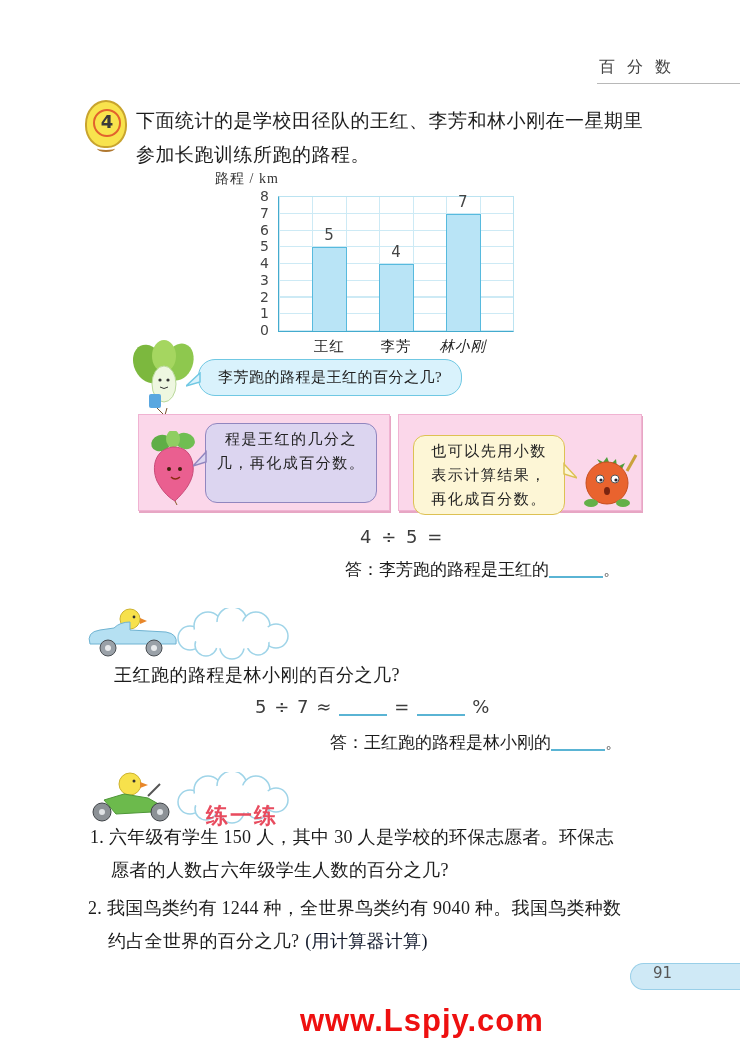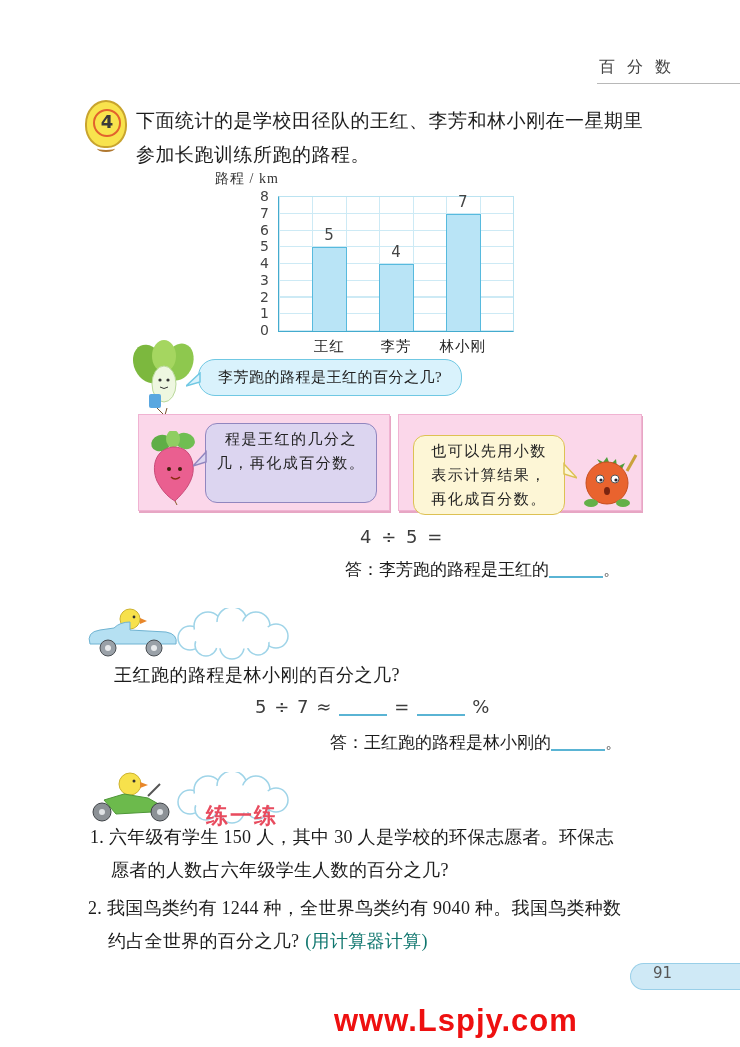--- a/index.html
+++ b/index.html
@@ -62,27 +62,27 @@
   .cloud-label{width:132px;text-align:center;font-size:22px;font-weight:bold;letter-spacing:2px;}
   #try-label{left:168px;top:617px;color:#4a5a9c;}
   #practice-label{left:176px;top:781px;color:#e84b5e;margin-top:20px;}
 
   .try-q{left:114px;top:663px;font-size:18px;letter-spacing:0.5px;white-space:nowrap;}
   .eq2{left:255px;top:696px;font-size:18px;letter-spacing:1px;white-space:nowrap;}
   .eq2 .gap{margin:0 7px;}
   .ans2{left:330px;top:731px;font-size:17px;white-space:nowrap;}
 
   .prac-line{font-size:18px;letter-spacing:0.3px;white-space:nowrap;}
-  .note{color:#0f766e;margin-left:6px;}
+  .note{color:#0f172a;margin-left:6px;}
 
   
   .page-badge{left:630px;top:963px;width:110px;height:27px;background:#cfe9f6;border:1px solid #99cfe8;border-right:none;
     border-radius:14px 0 0 14px;box-sizing:border-box;line-height:25px;padding-left:22px;
     font:15px "DejaVu Sans",sans-serif;color:#555;}
-  .watermark{left:300px;top:1003px;font:bold 31px "Liberation Sans","DejaVu Sans",sans-serif;color:#ee1010;letter-spacing:1px;margin-left:34px;}
+  .watermark{left:300px;top:1003px;font:bold 31px "Liberation Sans","DejaVu Sans",sans-serif;color:#ee1010;letter-spacing:1px;}
 </style>
 </head>
 <body>
 
 <div id="page">
 
   <div class="abs header-title">百 分 数</div>
   <div class="abs header-rule"></div>
 
   <div class="abs badge">
@@ -106,21 +106,21 @@
     </div>
   <div class="abs" id="chart-plot">
       <div class="bar" style="left: 33.4286px; width: 34.4286px; height: 83.75px; background: rgb(185, 228, 246); border-color: rgb(87, 186, 222);"></div>
       <div class="bar-value" style="left: 23.4286px; width: 53.4286px; bottom: 86.75px;">5</div>
       <div class="bar-cat" style="left: 8.42857px; width: 83.4286px; top: 140px;">王红</div>
       <div class="bar" style="left: 100.286px; width: 34.4286px; height: 67px; background: rgb(185, 228, 246); border-color: rgb(87, 186, 222);"></div>
       <div class="bar-value" style="left: 90.2857px; width: 53.4286px; bottom: 70px;">4</div>
       <div class="bar-cat" style="left: 75.2857px; width: 83.4286px; top: 140px;">李芳</div>
       <div class="bar" style="left: 167.143px; width: 34.4286px; height: 117.25px; background: rgb(185, 228, 246); border-color: rgb(87, 186, 222);"></div>
       <div class="bar-value" style="left: 157.143px; width: 53.4286px; bottom: 120.25px;">7</div>
-      <div class="bar-cat" style="left: 142.143px; width: 83.4286px; top: 140px;">林小刚</div>
+      <div class="bar-cat" style="left: 142.143px; width: 83.4286px; top: 140px; font-style: italic;">林小刚</div>
     </div>
 
   <svg class="abs" style="left:127px;top:338px;" width="74" height="78" viewBox="0 0 74 78">
     <ellipse cx="22" cy="26" rx="15" ry="20" fill="#7cb83e" transform="rotate(-25 22 26)"></ellipse>
     <ellipse cx="52" cy="24" rx="14" ry="19" fill="#8ec84e" transform="rotate(20 52 24)"></ellipse>
     <ellipse cx="37" cy="18" rx="12" ry="16" fill="#a5d660"></ellipse>
     <ellipse cx="37" cy="46" rx="12" ry="18" fill="#eef7e0" stroke="#b9d89a"></ellipse>
     <circle cx="33" cy="42" r="1.6" fill="#333"></circle>
       <circle cx="41" cy="42" r="1.6" fill="#333"></circle>
     <path d="M33 49 q4 3 8 0" stroke="#333" fill="none"></path>

